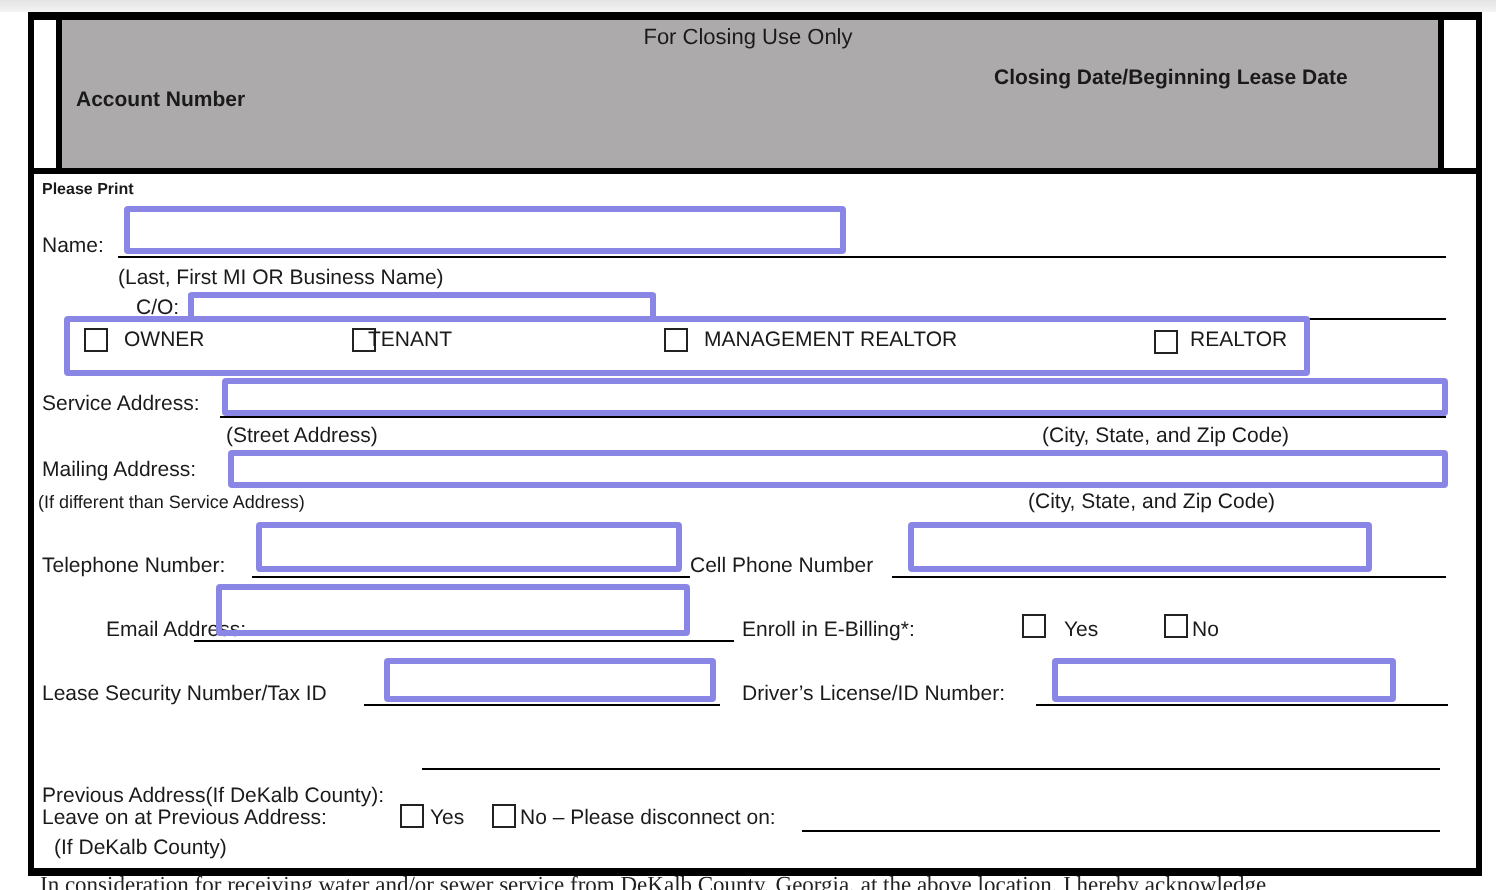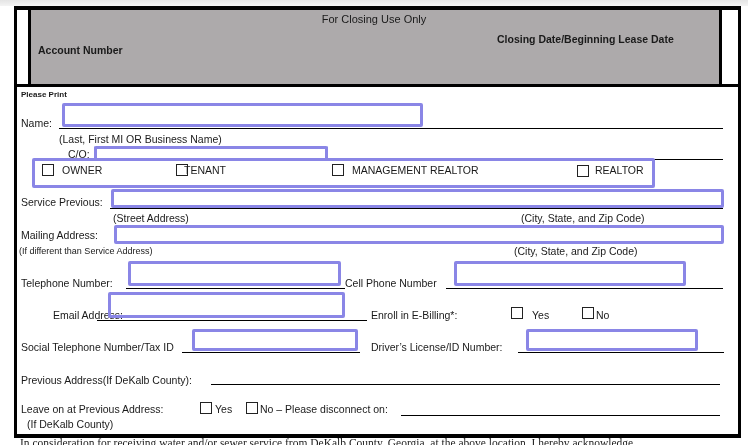--- a/index.html
+++ b/index.html
@@ -53,21 +53,21 @@
 <div class="field" style="left:32px; top:158px; width:623px; height:30px;"></div>
 <div class="cb" style="left:42px; top:164px;"></div>
 <div class="lbl" style="left:62px; top:164px;">OWNER</div>
 <div class="cb" style="left:176px; top:164px;"></div>
 <div class="lbl" style="left:184px; top:164px;">TENANT</div>
 <div class="cb" style="left:332px; top:164px;"></div>
 <div class="lbl" style="left:352px; top:164px;">MANAGEMENT REALTOR</div>
 <div class="cb" style="left:577px; top:165px;"></div>
 <div class="lbl" style="left:595px; top:164px;">REALTOR</div>
 
-<div class="lbl" style="left:21px; top:196px;">Service Previous:</div>
+<div class="lbl" style="left:21px; top:196px;">Service Address:</div>
 <div class="uline" style="left:110px; top:208px; width:613px;"></div>
 <div class="field" style="left:111px; top:189px; width:613px; height:19px;"></div>
 <div class="lbl" style="left:113px; top:212px;">(Street Address)</div>
 <div class="lbl" style="left:521px; top:212px;">(City, State, and Zip Code)</div>
 
 <div class="lbl" style="left:21px; top:229px;">Mailing Address:</div>
 <div class="field" style="left:114px; top:225px; width:610px; height:19px;"></div>
 <div class="lbl small" style="left:19px; top:246px;">(If different than Service Address)</div>
 <div class="lbl" style="left:514px; top:245px;">(City, State, and Zip Code)</div>
 
@@ -80,28 +80,28 @@
 
 <div class="lbl" style="left:21px; top:309px;padding-left:32px;">Email Address:</div>
 <div class="uline" style="left:97px; top:320px; width:270px;"></div>
 <div class="field" style="left:108px; top:292px; width:237px; height:26px;"></div>
 <div class="lbl" style="left:371px; top:309px;">Enroll in E-Billing*:</div>
 <div class="cb" style="left:511px; top:307px;"></div>
 <div class="lbl" style="left:532px; top:309px;">Yes</div>
 <div class="cb" style="left:582px; top:307px;"></div>
 <div class="lbl" style="left:596px; top:309px;">No</div>
 
-<div class="lbl" style="left:21px; top:341px;">Social Telephone Number/Tax ID</div>
+<div class="lbl" style="left:21px; top:341px;">Lease Security Number/Tax ID</div>
 <div class="uline" style="left:182px; top:352px; width:178px;"></div>
 <div class="field" style="left:192px; top:329px; width:166px; height:22px;"></div>
 <div class="lbl" style="left:371px; top:341px;">Driver’s License/ID Number:</div>
 <div class="uline" style="left:518px; top:352px; width:206px;"></div>
 <div class="field" style="left:526px; top:329px; width:172px; height:22px;"></div>
 
-<div class="lbl" style="left:21px; top:374px;text-align:right;">Previous Address(If DeKalb County):</div>
+<div class="lbl" style="left:21px; top:392px;text-align:right;">Previous Address(If DeKalb County):</div>
 <div class="uline" style="left:211px; top:384px; width:509px;"></div>
 
 <div class="lbl" style="left:21px; top:403px;">Leave on at Previous Address:</div>
 <div class="lbl" style="left:27px; top:418px;">(If DeKalb County)</div>
 <div class="cb" style="left:200px; top:402px;"></div>
 <div class="lbl" style="left:215px; top:403px;">Yes</div>
 <div class="cb" style="left:246px; top:402px;"></div>
 <div class="lbl" style="left:260px; top:403px;">No – Please disconnect on:</div>
 <div class="uline" style="left:401px; top:415px; width:319px;"></div>
 

